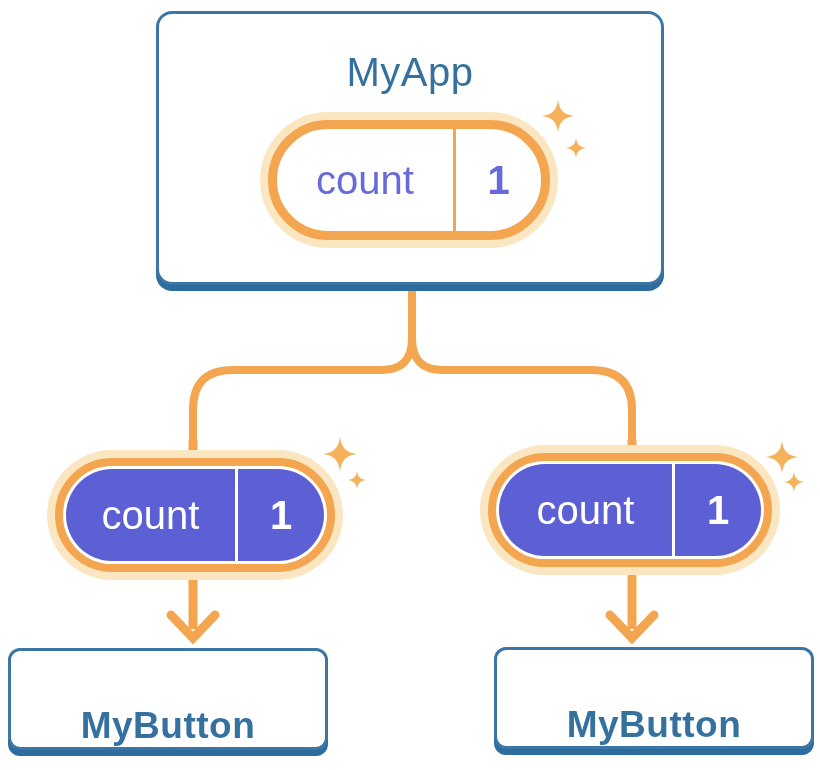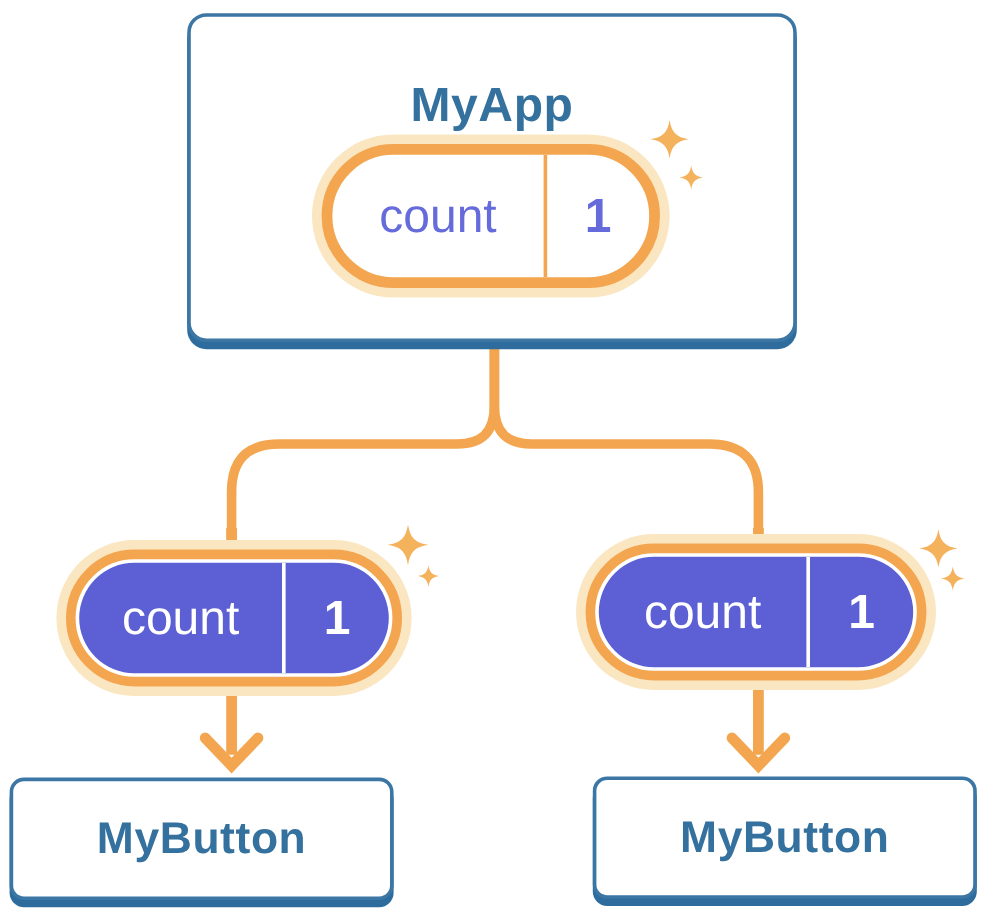--- a/index.html
+++ b/index.html
@@ -12,24 +12,24 @@
           font-family:"Liberation Sans",sans-serif;}
   svg.layer{position:absolute;left:0;top:0;width:820px;height:770px;}
   .connector-path{fill:none;stroke:var(--orange);stroke-width:8;}
   .arrow-line{fill:none;stroke:var(--orange);stroke-width:9;}
   .arrow-head{fill:none;stroke:var(--orange);stroke-width:9;stroke-linecap:round;stroke-linejoin:miter;}
   .sparkle{fill:var(--star);stroke:none;}
 
   .card{position:absolute;background:#fff;border:3px solid var(--blue-border);
         box-shadow:0 6px 0 var(--blue-shadow);z-index:2;}
   .root-card{left:156px;top:11px;width:508px;height:274px;border-radius:16px;}
-  .root-title{position:absolute;left:0;top:52px;width:100%;text-align:center;
-        font-size:40px;font-weight:700;color:var(--blue-text);letter-spacing:.5px;}
+  .root-title{position:absolute;left:0;top:36px;width:100%;text-align:center;
+        font-size:40px;font-weight:400;color:var(--blue-text);letter-spacing:.5px;}
   .child-card{width:320px;height:102px;border-radius:12px;display:flex;
-        align-items:center;justify-content:center;}
+        align-items:flex-end;justify-content:center;}
   .child-card .child-title{font-size:37px;font-weight:700;color:var(--blue-text);letter-spacing:.5px;}
   .child-left{left:8px;top:648px;}
   .child-right{left:494px;top:647px;}
 
   .pill{position:absolute;z-index:3;background:var(--orange-glow);border-radius:999px;padding:8px;}
   .pill-top{left:260px;top:112px;width:298px;height:136px;}
   .pill-inner-light{width:100%;height:100%;border:9px solid var(--orange);border-radius:999px;
         background:#fff;display:flex;align-items:stretch;overflow:hidden;}
   .pill-top .state-name{flex:1;display:flex;align-items:center;justify-content:center;
         font-size:40px;color:var(--purple-text);}

